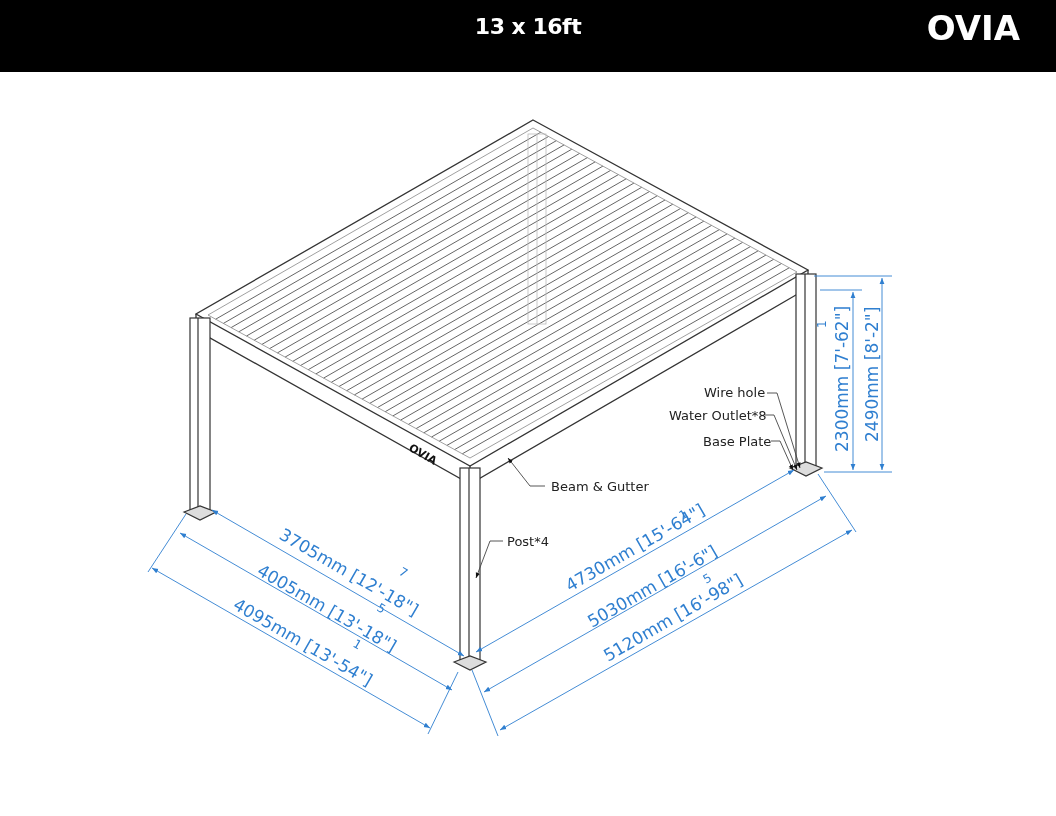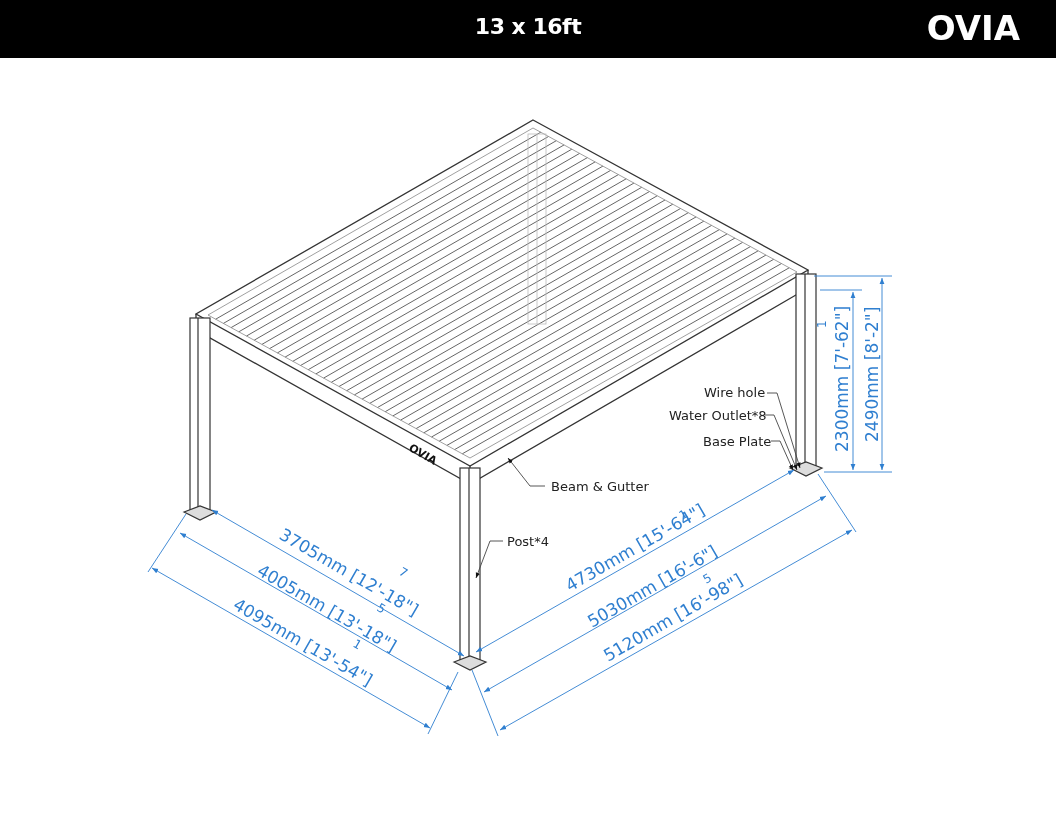--- a/index.html
+++ b/index.html
@@ -1,17 +1,17 @@
 <!DOCTYPE html>
 <html><head>
 <meta charset="utf-8">
 <style>
   html, body { margin:0; padding:0; background:#ffffff; }
   body { width:1056px; height:816px; position:relative; overflow:hidden; font-family:"Liberation Sans", sans-serif; }
-  .topbar { position:absolute; left:0; top:0; width:1056px; height:58px; background:#000; }
+  .topbar { position:absolute; left:0; top:0; width:1056px; height:72px; background:#000; }
   .title { position:absolute; left:0; width:1056px; top:14px; text-align:center; color:#fff; font-weight:bold; font-size:22px; font-family:"DejaVu Sans", sans-serif; letter-spacing:-0.5px; }
   .logo { position:absolute; right:36px; top:8px; color:#fff; font-weight:bold; font-size:34px; font-family:"DejaVu Sans", sans-serif; letter-spacing:0px; }
   svg { position:absolute; left:0; top:0; }
   .dim { fill:#2f7fd0; font-family:"DejaVu Sans", sans-serif; font-size:17px; }
   .frac { fill:#2f7fd0; font-family:"DejaVu Sans", sans-serif; font-size:12px; }
   .lbl { fill:#222; font-family:"DejaVu Sans", sans-serif; font-size:13px; }
   .brand { fill:#111; font-family:"DejaVu Sans", sans-serif; font-size:11px; font-weight:bold; }
 </style>
 </head>
 <body>

